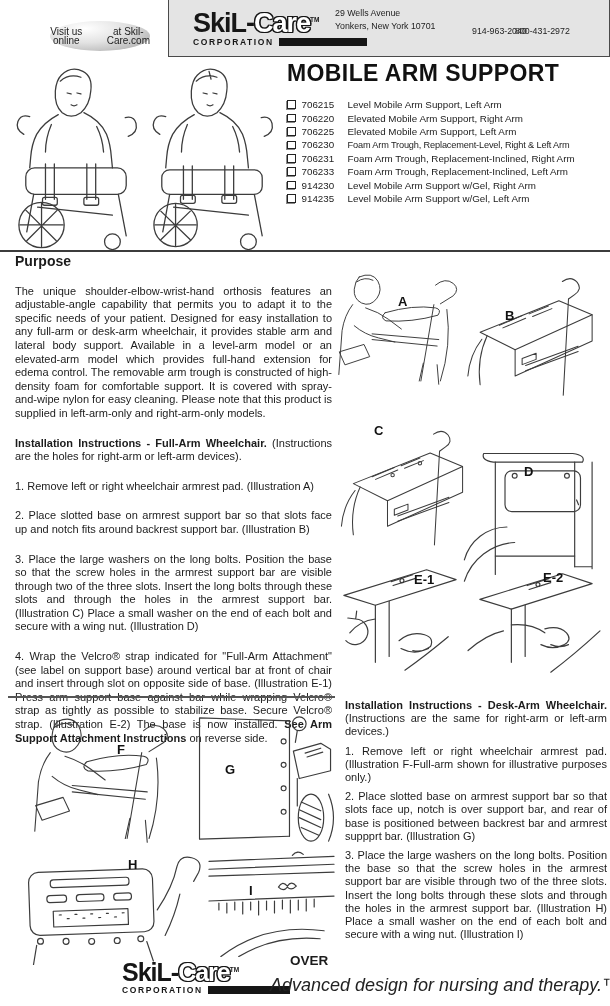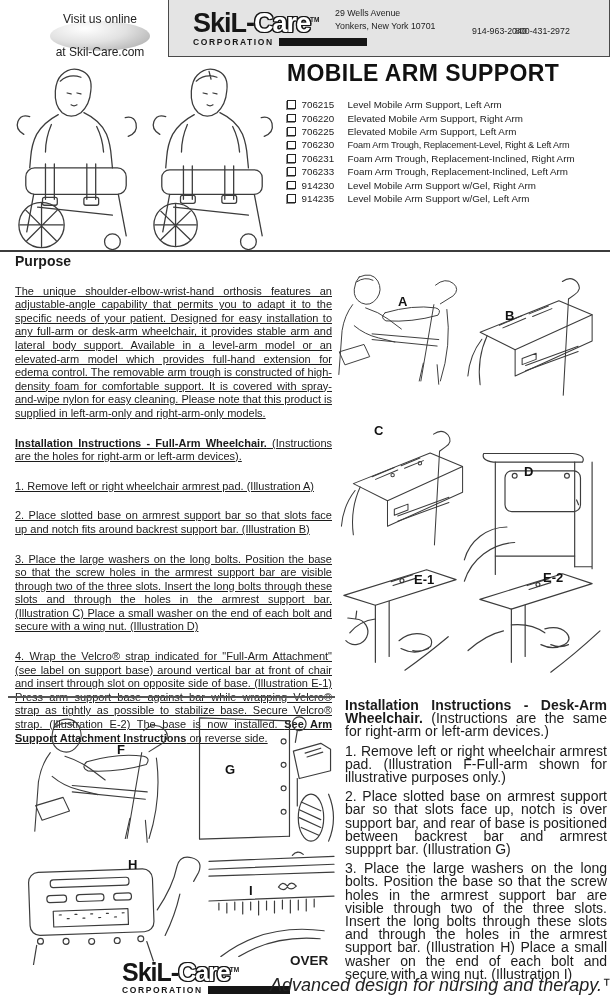--- a/index.html
+++ b/index.html
@@ -7,22 +7,22 @@
     width:610px;height:1006px;background:#ffffff;position:relative;overflow:hidden;
     font-family:"Liberation Sans","DejaVu Sans",sans-serif;color:#1c1c1c;
     -webkit-font-smoothing:antialiased;
   }
   .abs{position:absolute;}
   
   .header-box{left:168px;top:0;width:440px;height:56px;background:#e4e4e4;border:1px solid #4a4a4a;border-top:none;}
   .badge{
     left:50px;top:21px;width:100px;height:30px;border-radius:50%;
     background:radial-gradient(ellipse at 35% 25%, #ffffff 0%, #e2e2e2 45%, #b9b9b9 80%, #9f9f9f 100%);
-    display:flex;flex-direction:column;align-items:center;justify-content:center;
-    font-size:12px;line-height:9.5px;color:#222;text-align:center;gap:24px;
+    display:flex;flex-direction:row;align-items:center;justify-content:center;
+    font-size:10px;line-height:9.5px;color:#222;text-align:center;gap:24px;
   }
   .skilcare-logo{line-height:1;}
   .logo-main{font-weight:bold;font-size:27px;letter-spacing:-1px;color:#161616;white-space:nowrap;}
   .logo-outline{
     color:#fff;
     text-shadow:-1.2px -1.2px 0 #161616,1.2px -1.2px 0 #161616,-1.2px 1.2px 0 #161616,
                  1.2px 1.2px 0 #161616,-1.2px 0 0 #161616,1.2px 0 0 #161616,
                  0 -1.2px 0 #161616,0 1.2px 0 #161616;
   }
   .logo-tm{font-size:6.5px;font-weight:bold;vertical-align:super;letter-spacing:0;color:#161616;}
@@ -37,24 +37,24 @@
   .ot-head{display:flex;font-weight:bold;font-size:10.5px;border-bottom:1.6px solid #222;padding-bottom:3px;}
   .ot-head .c1{width:63px;}
   .ot-row{display:flex;align-items:center;height:13.4px;}
   .ot-row .code{width:46px;}
   .cb{display:inline-block;width:6.5px;height:6.5px;border:1.2px solid #222;margin-right:6px;box-shadow:-1px 1px 0 #8a8a8a;flex:0 0 auto;}
   
   .rule-top{left:0;top:250px;width:610px;height:2px;background:#3c3c3c;}
   .rule-mid{left:8px;top:696px;width:327px;height:1.6px;background:#555;}
   
   .left-col{left:15px;top:255px;width:317px;font-size:11px;line-height:13.6px;text-align:justify;}
-  .left-col p{margin:16px 0 7px 0;text-decoration:underline;}
+  .left-col p{margin:16px 0 7px 0;}
   .sec-head{font-size:14px;font-weight:bold;margin:0 0 5px 0;text-align:left;}
   .b{font-weight:bold;}
-  .right-col{left:345px;top:699px;width:262px;font-size:14px;line-height:13.2px;text-align:justify;}
+  .right-col{left:345px;top:699px;width:262px;font-size:11px;line-height:13.2px;text-align:justify;}
   .right-col p{margin:0 0 6px 0;}
   
   .fig{position:absolute;}
   .fig svg{display:block;}
   .fig-label{position:absolute;font-weight:bold;font-size:13px;color:#111;}
   
   .footer-over{left:290px;top:953px;font-weight:bold;font-size:13.5px;}
   .footer-tag{left:270px;top:975px;font-style:italic;font-size:18px;color:#222;white-space:nowrap;}
   .footer-logo .logo-main{font-size:25px;}
 </style>

